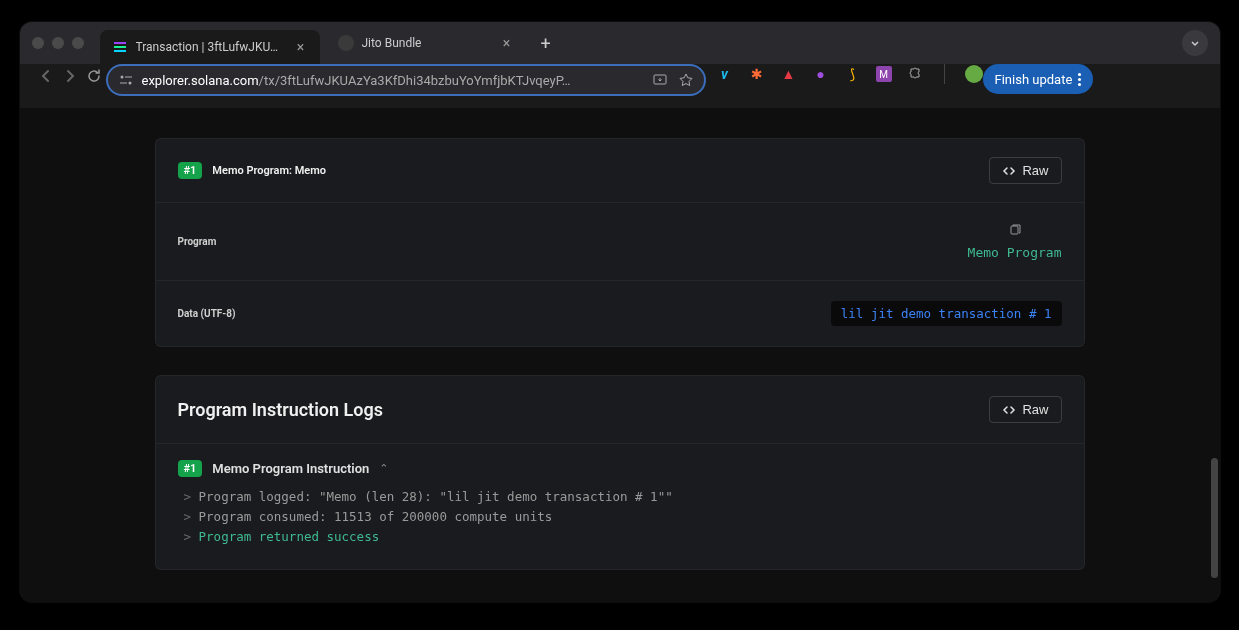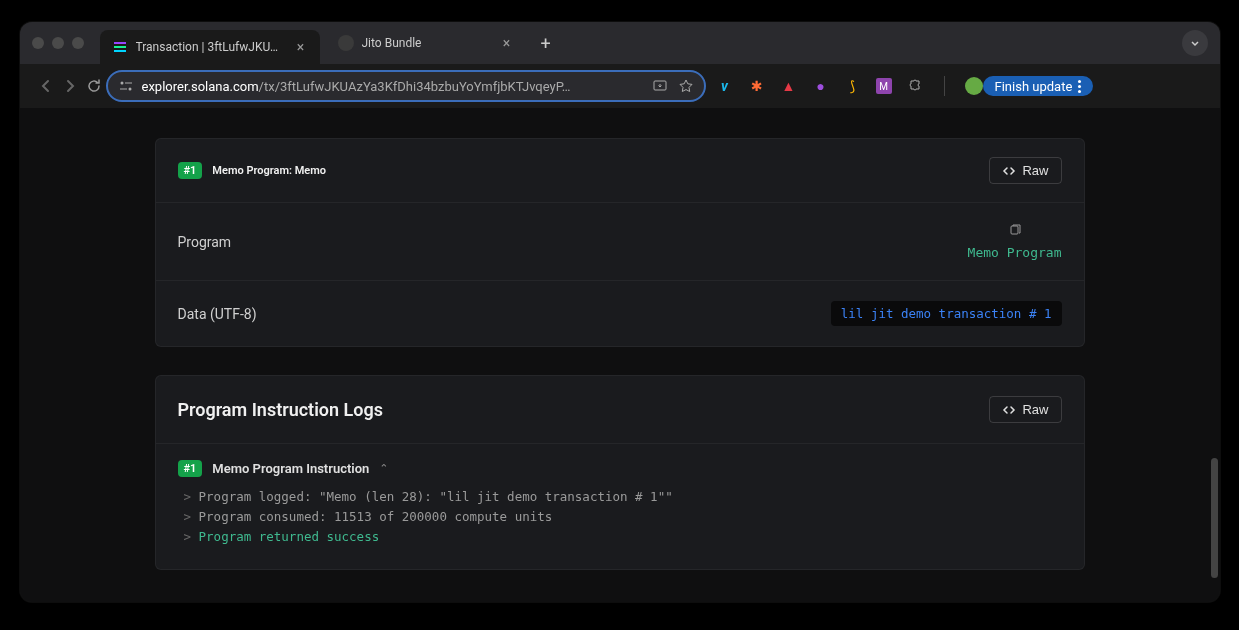--- a/index.html
+++ b/index.html
@@ -104,21 +104,21 @@
       display: flex;
       align-items: center;
       justify-content: center;
       color: #ccc;
       cursor: pointer;
     }
     .toolbar {
       height: 44px;
       background: #1a1a1a;
       display: flex;
-      align-items: center;
+      align-items: flex-start;
       padding: 0 14px;
     }
     .nav-btn {
       width: 24px;
       height: 24px;
       display: flex;
       align-items: center;
       justify-content: center;
       color: #888;
       cursor: pointer;
@@ -173,21 +173,21 @@
     }
     .toolbar-divider {
       width: 1px;
       height: 20px;
       background: #444;
       margin: 0 6px;
     }
     .update-btn {
       background: #1a5fb4;
       color: #fff;
-      height: 20px;
+      height: 30px;
       padding: 0 12px;
       border-radius: 15px;
       display: flex;
       align-items: center;
       gap: 6px;
       font-size: 13px;
       cursor: pointer;
     }
     .update-btn .dots {
       display: flex;
@@ -257,22 +257,22 @@
     }
     .card-row {
       display: flex;
       align-items: center;
       justify-content: space-between;
       padding: 20px 22px;
       border-bottom: 1px solid rgba(255,255,255,0.05);
     }
     .card-row:last-child { border-bottom: none; }
     .row-label {
-      font-size: 14px;
-      font-weight: 400;
+      font-size: 10px;
+      font-weight: 700;
       color: #d0d0d0;
     }
     .row-value {
       display: flex;
       align-items: center;
       gap: 8px;
       flex-direction: column;
     }
     .program-link {
       color: #3fb98f;

